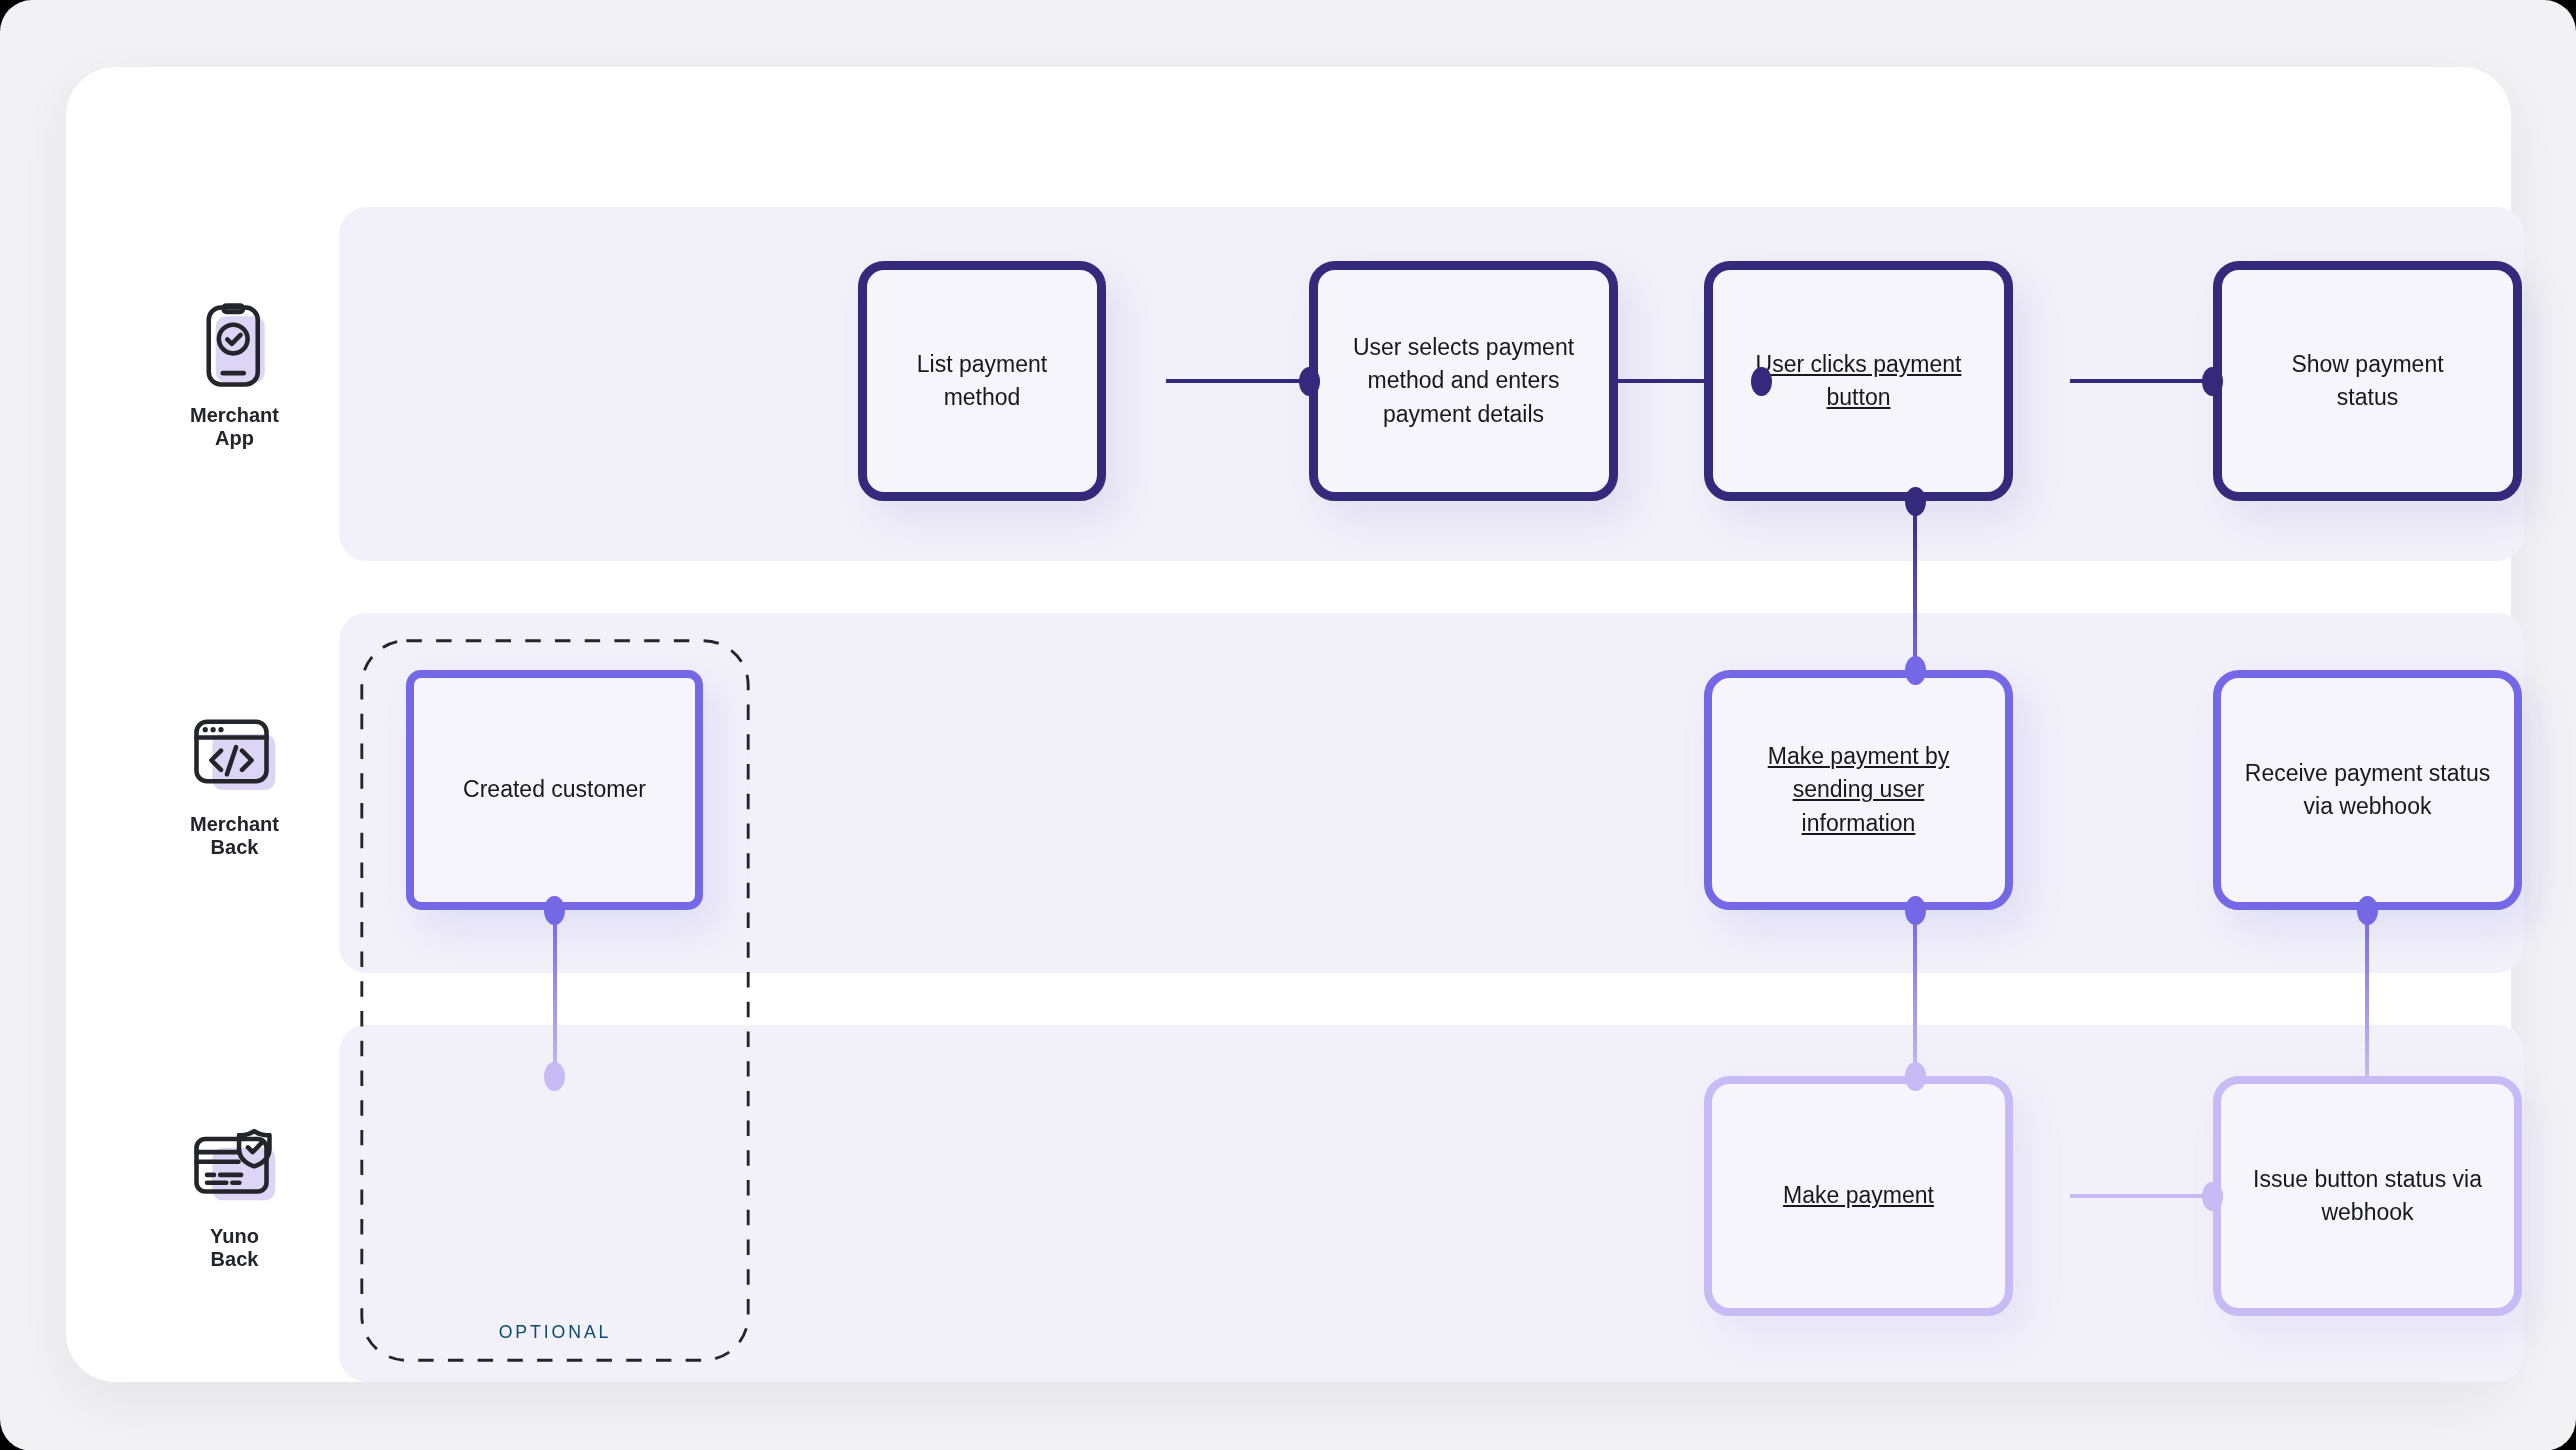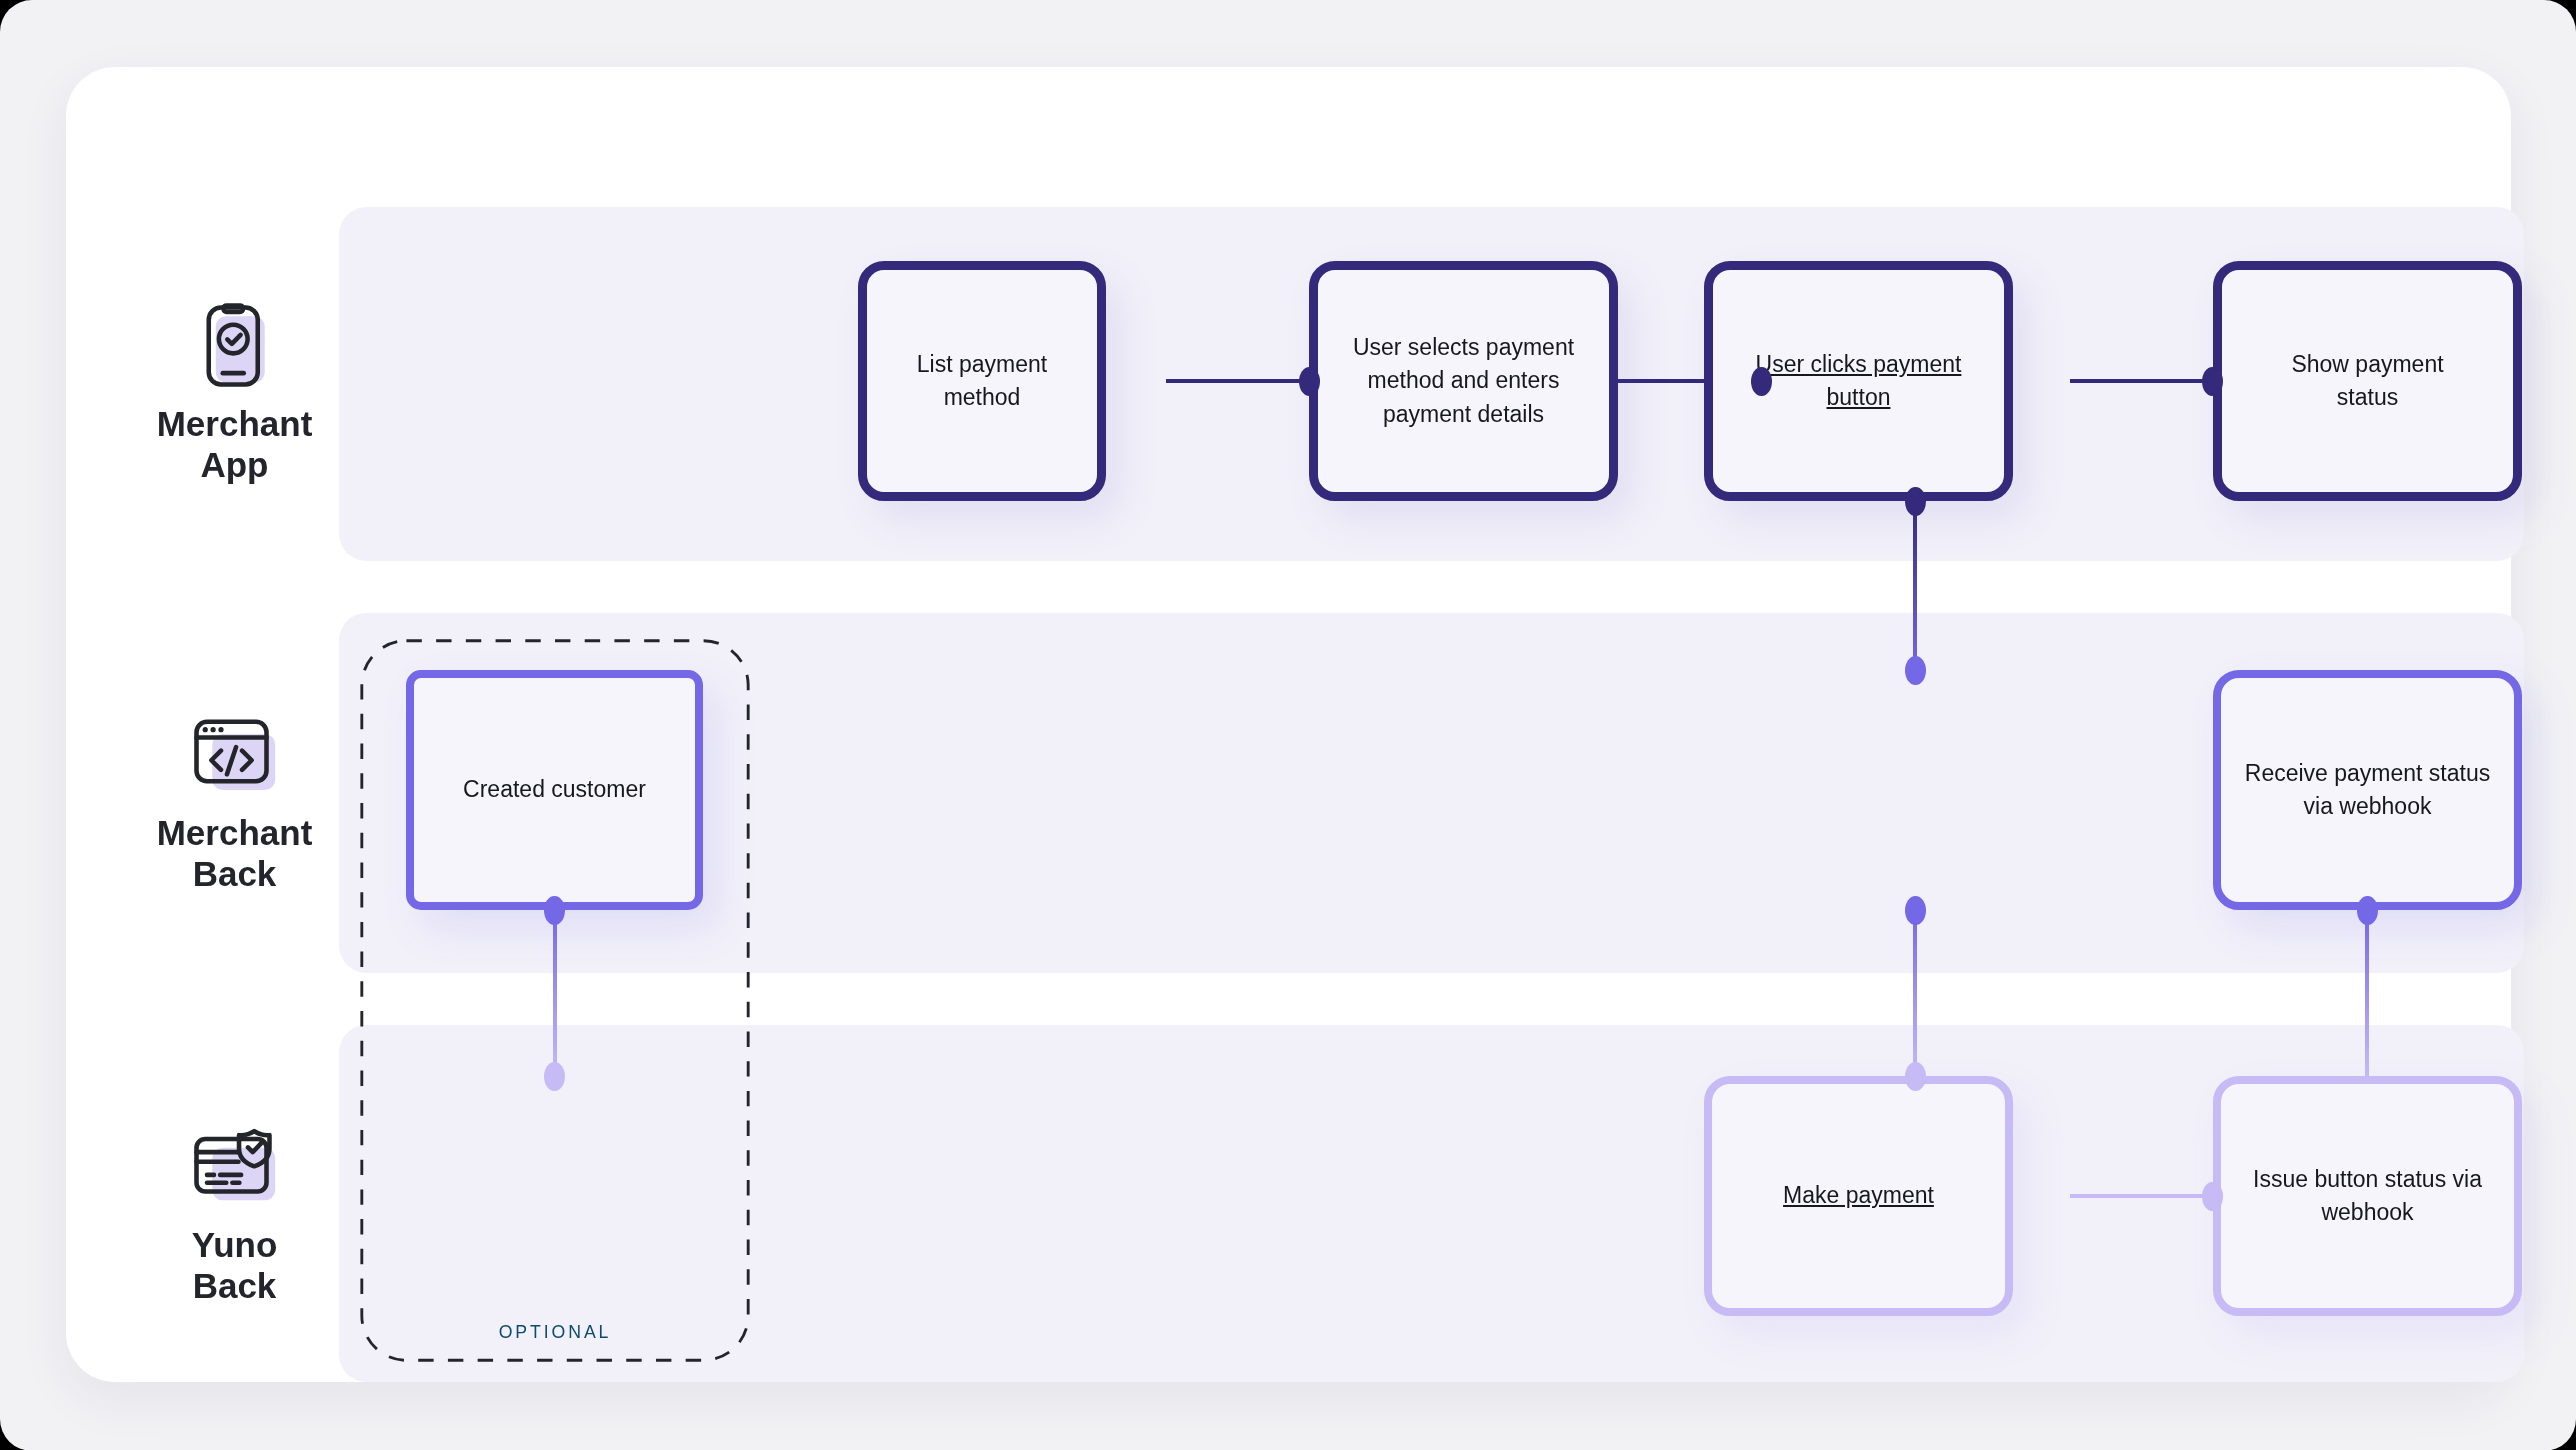--- a/index.html
+++ b/index.html
@@ -9,21 +9,21 @@
   .card{position:absolute;left:66px;top:67px;width:2445px;height:1315px;background:var(--c-card,#fff);
         border-radius:49px;box-shadow:0 17px 51px rgba(45,40,90,.07);}
   .band{position:absolute;left:273px;width:2185px;background:var(--c-band,#F2F1F9);border-radius:27.4px;}
   .band.b1{top:140px;height:354px;}
   .band.b2{top:546px;height:360px;}
   .band.b3{top:958px;height:357px;}
 
   .lane{position:absolute;left:74px;width:189px;display:flex;flex-direction:column;align-items:center;gap:9.1px;}
   .lane.l1{top:230px;} .lane.l2{top:639px;} .lane.l3{top:1051px;}
   .lane svg{width:98px;height:98px;display:block;}
-  .lane-title{font-size:35px;font-weight:700;color:#23242C;text-align:center;line-height:1.16;white-space:pre-line;}
+  .lane-title{font-size:20px;font-weight:700;color:#23242C;text-align:center;line-height:1.16;white-space:pre-line;}
 
   .node{position:absolute;box-sizing:border-box;height:240px;border-radius:26px;background:#F6F5FB;
         display:flex;align-items:center;justify-content:center;text-align:center;
         font-size:23px;line-height:1.45;font-weight:500;color:#17171F;padding:0 37px;}
   .node.r1{border:9.1px solid var(--c-r1,#35297B);box-shadow:15px 18.3px 40px rgba(85,70,190,.10);}
   .node.r2{border:8.6px solid var(--c-r2,#7568E6);box-shadow:15px 18.3px 40px rgba(110,95,230,.13);}
   .node.r3{border:8px solid var(--c-r3,#C6BBF4);box-shadow:15px 18.3px 40px rgba(140,120,240,.10);}
   .row1{top:194px;} .row2{top:603px;} .row3{top:1009px;}
   .cx1{left:792px;width:248px;} .cx2{left:1243px;width:309px;}
   .cx3{left:1638px;width:309px;text-decoration:underline;} .cx4{left:2147px;width:309px;}
@@ -114,20 +114,21 @@
     <div class="vline grad-23" style="left:2299px;top:843px;height:166px;"></div>
     <div class="vline grad-23" style="left:487px;top:843px;height:166px;"></div>
     <div class="hline lc-light" style="left:2004px;top:1127px;width:143px;"></div>
 
     <div class="node r1 row1 cx1">List payment method</div>
     <div class="node r1 row1 cx2 pad-wide">User selects payment method and enters payment details</div>
     <div class="node r1 row1 cx3">User clicks payment button</div>
     <div class="node r1 row1 cx4">Show payment status</div>
 
     <div class="node r2 row2 cxl">Created customer</div>
+    <div class="node r2 row2 cx3">Make payment by sending user information</div>
     <div class="node r2 row2 cx4 pad-xwide">Receive payment status via webhook</div>
 
     <div class="node r3 row3 cx3">Make payment</div>
     <div class="node r3 row3 cx4 pad-mwide">Issue button status via webhook</div>
 
     <div class="dot dk" style="left:1233px;top:300px;"></div>
     <div class="dot dk" style="left:1685px;top:300px;"></div>
     <div class="dot dk" style="left:2136px;top:300px;"></div>
     <div class="dot dk" style="left:1839px;top:420px;"></div>
     <div class="dot md" style="left:1839px;top:589px;"></div>

